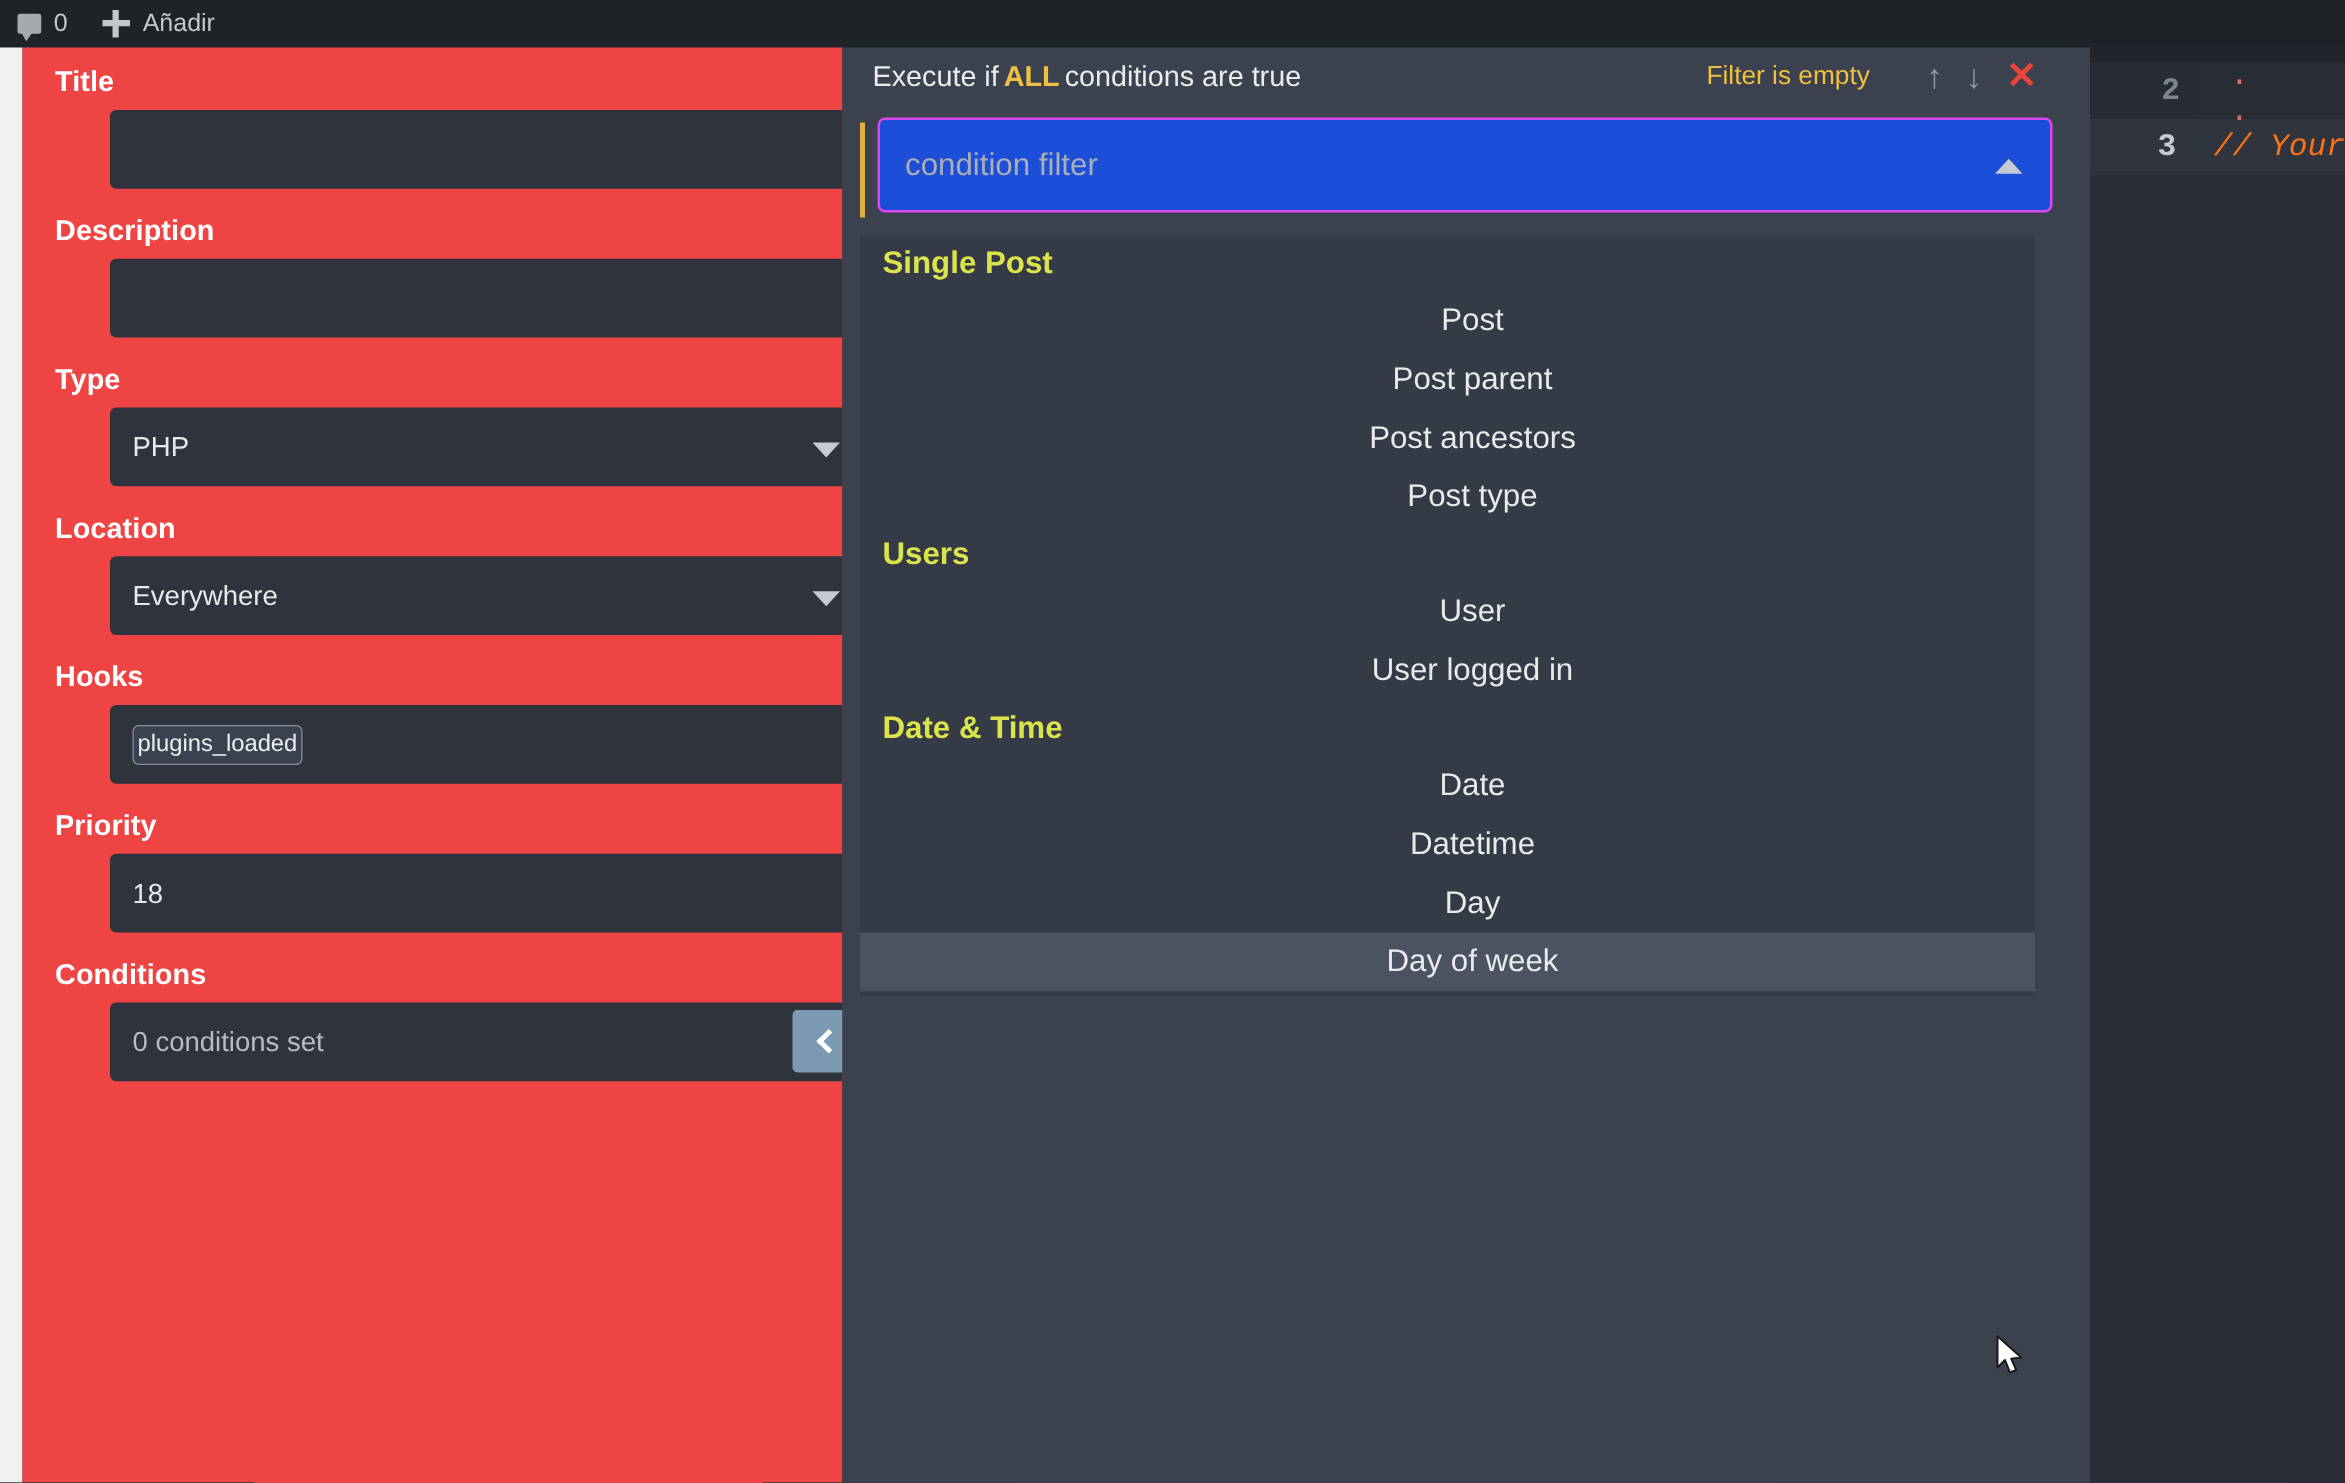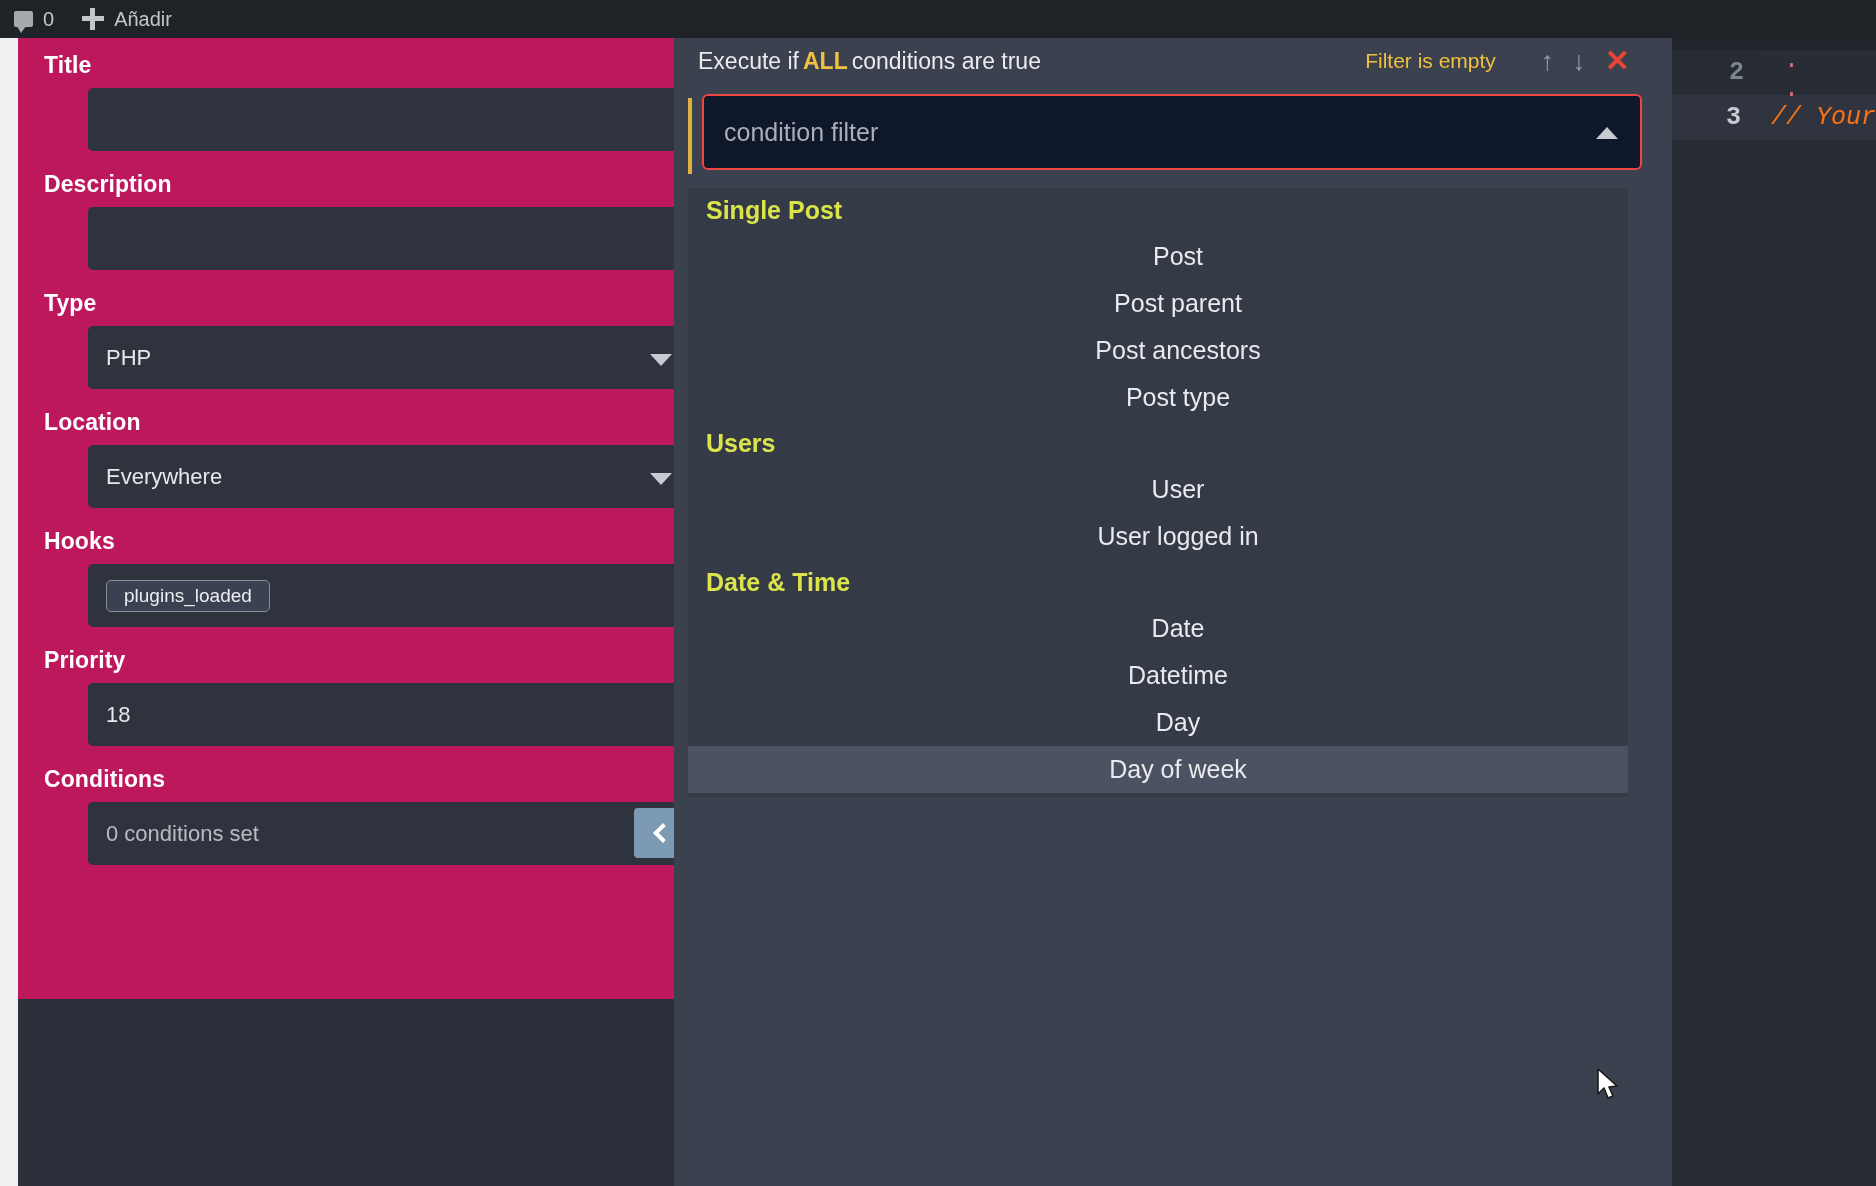--- a/index.html
+++ b/index.html
@@ -43,22 +43,22 @@
   .plus-icon::after  { top: 0; left: 8px; height: 22px; width: 5px; }
 
   
   .left-strip {
     position: absolute; left: 0; top: 38px; width: 18px; height: 1148px;
     background: #f0f0f1;
   }
 
   
   .settings-panel {
-    position: absolute; left: 18px; top: 38px; width: 656px; height: 961px;
-    background: #be185d;
+    position: absolute; left: 18px; top: 38px; width: 656px; height: 1148px;
+    background: #ef4444;
     padding: 14px 26px 0 26px;
     overflow: hidden;
   }
   .field-label {
     color: #ffffff; font-size: 23px; font-weight: 700;
     margin-bottom: 9px; letter-spacing: .1px;
   }
   .field-box {
     background: #2f333d; border-radius: 5px;
     height: 63px; width: 604px; position: relative;
@@ -73,21 +73,21 @@
     width: 0; height: 0;
     border-left: 11px solid transparent;
     border-right: 11px solid transparent;
     border-top: 12px solid #c6cbd3;
   }
   .tag-chip {
     display: inline-flex; align-items: center;
     border: 1px solid #8b919c; border-radius: 5px;
     background: #3a4150;
     color: #eceef0; font-size: 19px;
-    padding: 4px 17px;
+    padding: 4px 3px;
   }
   .placeholder-text { color: #b7bcc4; }
   .conditions-row { position: relative; }
   .collapse-btn {
     position: absolute; right: 6px; top: 6px;
     width: 52px; height: 50px;
     background: #7c9ab3; border-radius: 4px;
     display: flex; align-items: center; justify-content: center;
     color: #ffffff; font-size: 30px; line-height: 1;
   }
@@ -119,21 +119,21 @@
   .cond-filter-wrap {
     position: relative; margin: 10px 0 0 0;
     padding-left: 14px;
   }
   .yellow-bar {
     position: absolute; left: 14px; top: 4px;
     width: 4px; height: 76px; background: #e0b040;
   }
   .cond-filter-input {
     margin-left: 14px; width: 940px; height: 76px;
-    background: #0f172a; border: 2px solid #ef4444; border-radius: 6px;
+    background: #1d4ed8; border: 2px solid #d946ef; border-radius: 6px;
     display: flex; align-items: center; padding: 0 20px;
     color: #a9aeb7; font-size: 25px; position: relative;
   }
   .caret-up {
     position: absolute; right: 22px; top: 50%; margin-top: -5px;
     width: 0; height: 0;
     border-left: 11px solid transparent;
     border-right: 11px solid transparent;
     border-bottom: 12px solid #c6cbd3;
   }

